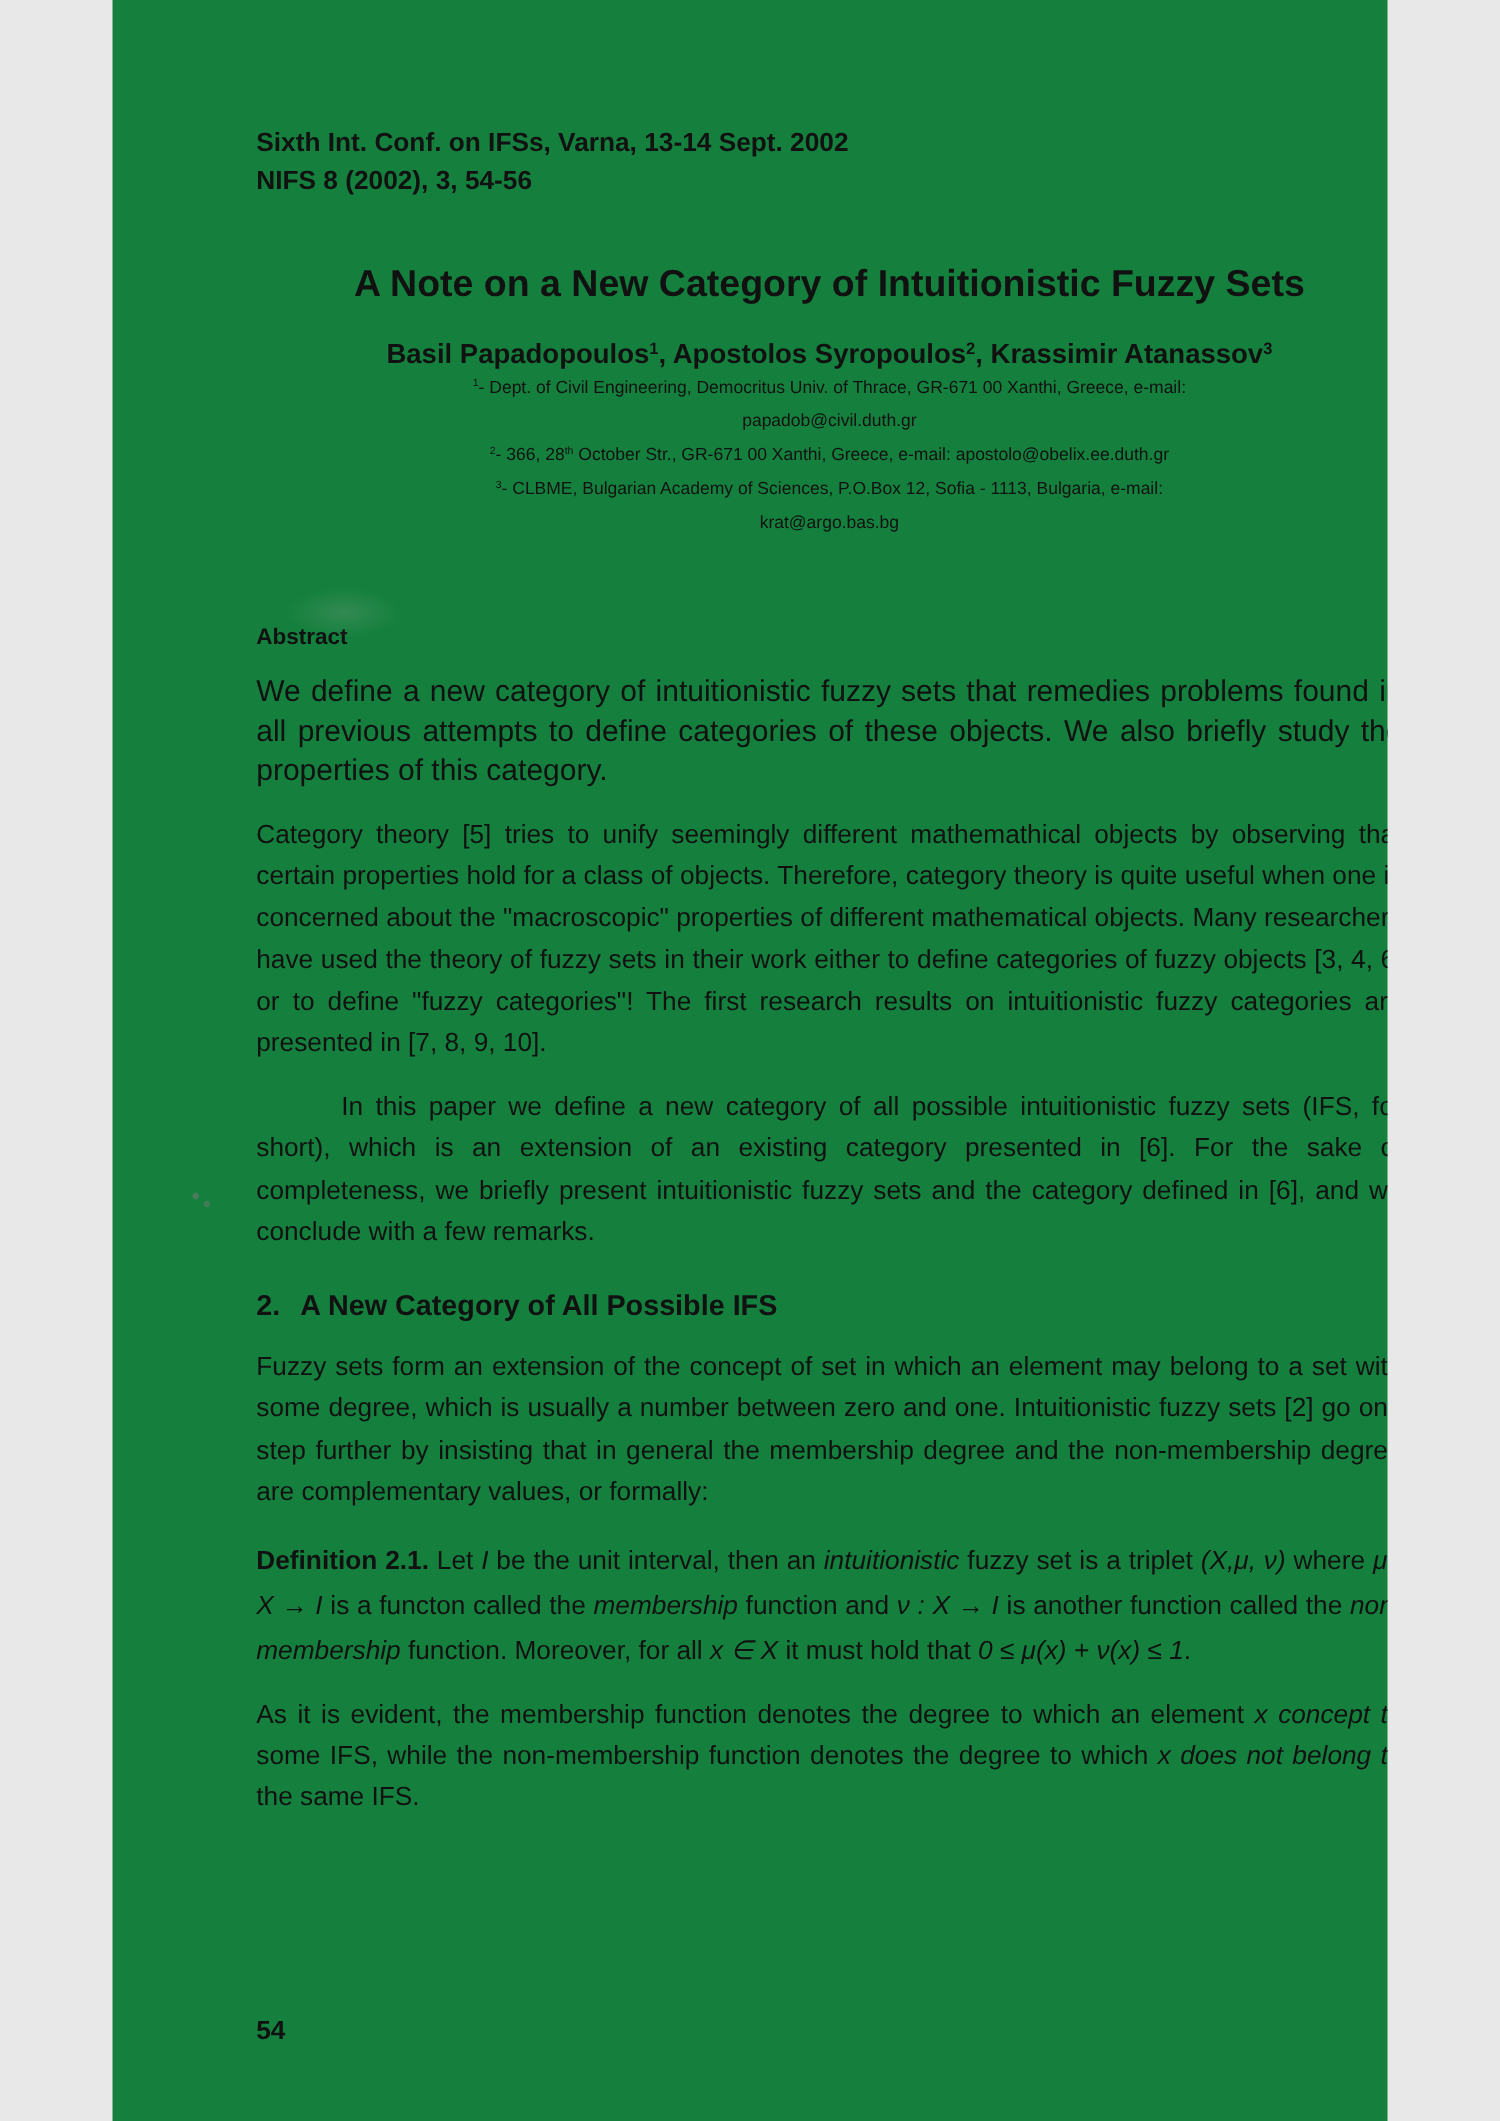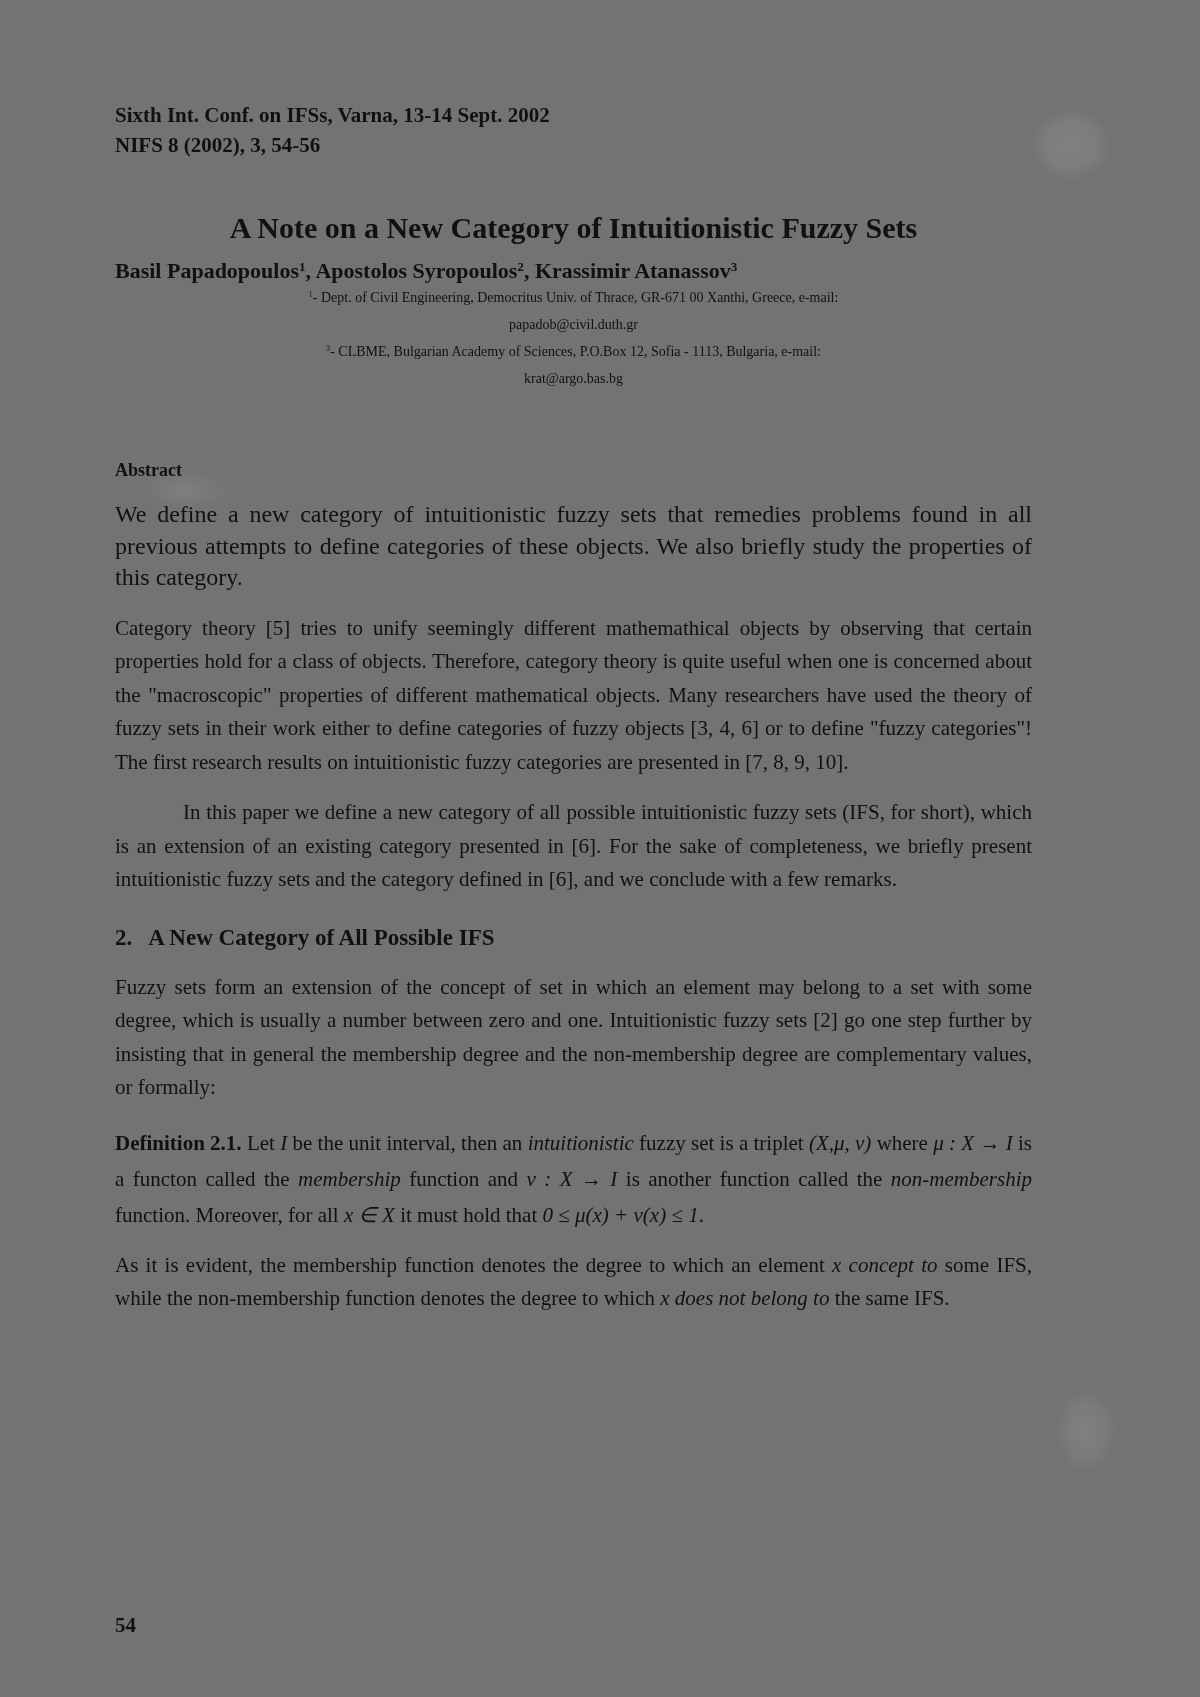--- a/index.html
+++ b/index.html
@@ -1,30 +1,30 @@
 <!DOCTYPE html>
 <html><head>
 <meta charset="utf-8">
 <style>
   html,body { margin:0; padding:0; background:#e8e8e8; }
   .page {
     position:relative;
-    width:1200px; height:1697px;
+    width:1020px; height:1697px;
     margin:0 auto;
-    background:#737373;
-    font-family:Liberation Serif, serif;
+    background:#15803d;
+    font-family:Liberation Sans, sans-serif;
     color:#111;
     overflow:hidden;
   }
   .content { margin-left:115px; width:917px; }
 
   .header { padding-top:100px; font-weight:bold; font-size:21px; line-height:30px; }
 
   .title { font-size:30px; font-weight:bold; text-align:center; margin:48px 0 0 0; line-height:40px; }
-  .authors { font-size:22px; font-weight:bold; margin-top:10px; }
+  .authors { font-size:22px; font-weight:bold; text-align:center; margin-top:22px; }
   .affiliations { font-size:14px; line-height:27px; text-align:center; }
 
   .abstract-heading { margin-top:68px; font-size:18px; font-weight:bold; }
   .abstract-body { margin:18px 0 0 0; font-size:24px; line-height:31.5px; text-align:justify; }
 
   .section-heading { margin:56px 0 0 0; font-size:23px; font-weight:bold; line-height:30px; }
   .section-heading .sec-label { margin-left:16px; }
   .section-heading.second { margin-top:26px; }
 
   .body-par { margin:18px 0 0 0; font-size:21px; line-height:33.5px; text-align:justify; }
@@ -79,20 +79,21 @@
       <div>NIFS 8 (2002), 3, 54-56</div>
     </div>
 
     <h1 class="title">A Note on a New Category of Intuitionistic Fuzzy Sets</h1>
 
     <div class="authors"><span>Basil Papadopoulos</span><span class="sup">1</span><span>, Apostolos Syropoulos</span><span class="sup">2</span><span>, Krassimir Atanassov</span><span class="sup">3</span></div>
 
     <div class="affiliations">
       <div><span class="sup">1</span><span>- Dept. of Civil Engineering, Democritus Univ. of Thrace, GR-671 00 Xanthi, Greece, e-mail:</span></div>
       <div><span>papadob@civil.duth.gr</span></div>
+      <div><span class="sup">2</span><span>- 366, 28</span><span class="sup">th</span><span> October Str., GR-671 00 Xanthi, Greece, e-mail: apostolo@obelix.ee.duth.gr</span></div>
       <div><span class="sup">3</span><span>- CLBME, Bulgarian Academy of Sciences, P.O.Box 12, Sofia - 1113, Bulgaria, e-mail:</span></div>
       <div><span>krat@argo.bas.bg</span></div>
     </div>
 
     <div class="abstract-heading">Abstract</div>
     <p class="abstract-body">We define a new category of intuitionistic fuzzy sets that remedies problems found in all previous attempts to define categories of these objects. We also briefly study the properties of this category.</p>
 
     <p class="body-par">Category theory [5] tries to unify seemingly different mathemathical objects by observing that certain properties hold for a class of objects. Therefore, category theory is quite useful when one is concerned about the "macroscopic" properties of different mathematical objects. Many researchers have used the theory of fuzzy sets in their work either to define categories of fuzzy objects [3, 4, 6] or to define "fuzzy categories"! The first research results on intuitionistic fuzzy categories are presented in [7, 8, 9, 10].</p>
     <p class="body-par cont">In this paper we define a new category of all possible intuitionistic fuzzy sets (IFS, for short), which is an extension of an existing category presented in [6]. For the sake of completeness, we briefly present intuitionistic fuzzy sets and the category defined in [6], and we conclude with a few remarks.</p>
 

